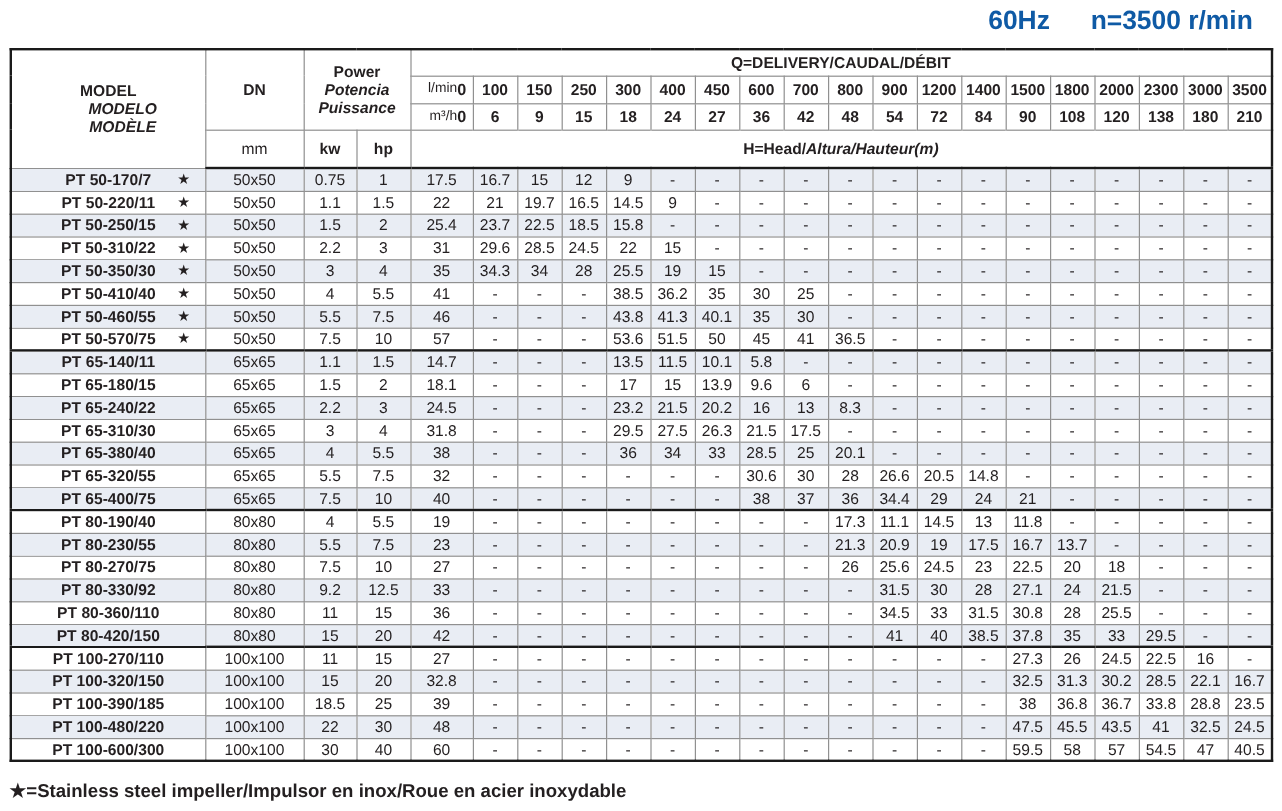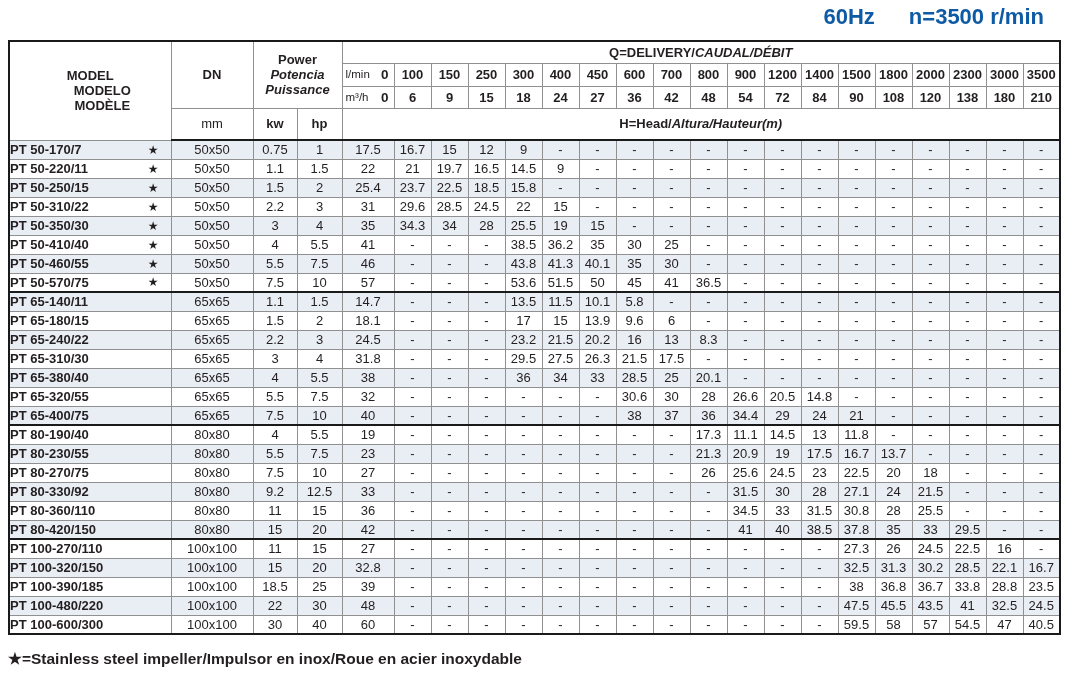--- a/index.html
+++ b/index.html
@@ -28,26 +28,26 @@
   }
   .spec-table th,.spec-table td{
     border:1px solid var(--line);
     padding:0;text-align:center;vertical-align:middle;
     font-size:13px;line-height:15px;color:var(--text);
     overflow:hidden;white-space:nowrap;
   }
   
   thead th{font-weight:bold;}
   .model-head{font-size:13.5px;}
-  .model-head .it{display:block;padding-left:24px;}
+  .model-head .it{font-style:italic;display:block;padding-left:24px;}
   .model-head span{display:block;}
   .q-title{border-bottom:none;font-size:13.5px;}
-  .q-title .it{font-style:italic;margin-top:39px;}
+  .q-title .it{margin-top:39px;}
   .lmin-cell,.m3h-cell{
-    display:flex;align-items:center;justify-content:space-between;
+    display:flex;align-items:center;justify-content:flex-end;
     padding:0 5px 0 3px;
   }
   .lmin-cell .lbl,.m3h-cell .lbl{font-weight:normal;font-size:11.5px;}
   .lmin-cell .v0,.m3h-cell .v0{font-size:13.5px;font-weight:bold;}
   tr.r2 th{border-top:none;}
   tr.r3 th{border-bottom:none;}
   .h-title{border-top:none;font-size:13px;}
   .h-title .it{font-style:italic;}
   .dn-head{border-bottom:none;font-size:14px;}
   .mm-cell{border-top:none;font-weight:normal;font-size:14px;border-bottom:2px solid var(--line-strong);}
@@ -55,21 +55,21 @@
   .power-head .it{font-style:italic;display:block;}
   .power-head span{display:block;}
   .unit-cell{border-top:none;font-size:14px;font-weight:bold;border-bottom:2px solid var(--line-strong);margin-top:40px;}
   .model-col-head{border-bottom:2px solid var(--line-strong);}
   .h-title,.r4 th{border-bottom:2px solid var(--line-strong);}
   .hv{font-size:13.5px;}
   
   tbody tr{height:19px;}
   tbody tr.shaded td{background:var(--shade);}
   tbody tr.group-start td{border-top:2px solid var(--line-strong);}
-  td.model-cell{position:relative;font-weight:bold;text-align:left;}
+  td.model-cell{position:relative;font-weight:bold;text-align:center;}
   td.model-cell .star{
     position:absolute;right:12px;top:50%;transform:translateY(-50%);
     font-weight:normal;font-size:12px;
   }
   td.data-cell{font-size:13px;}
   .footnote{
     position:absolute;left:8px;top:650px;
     font-weight:bold;font-size:15.5px;
   }
   .footnote .it{}

